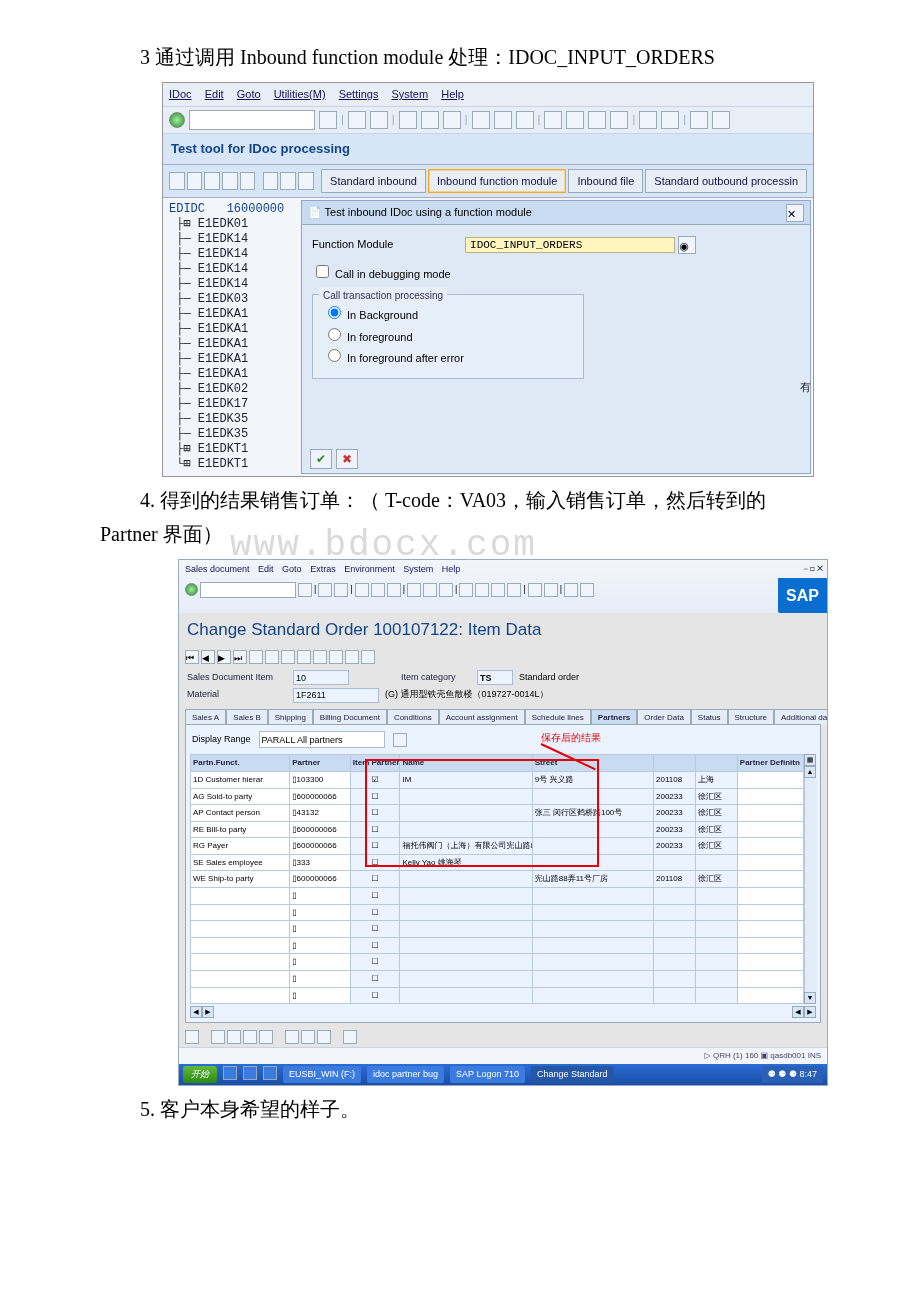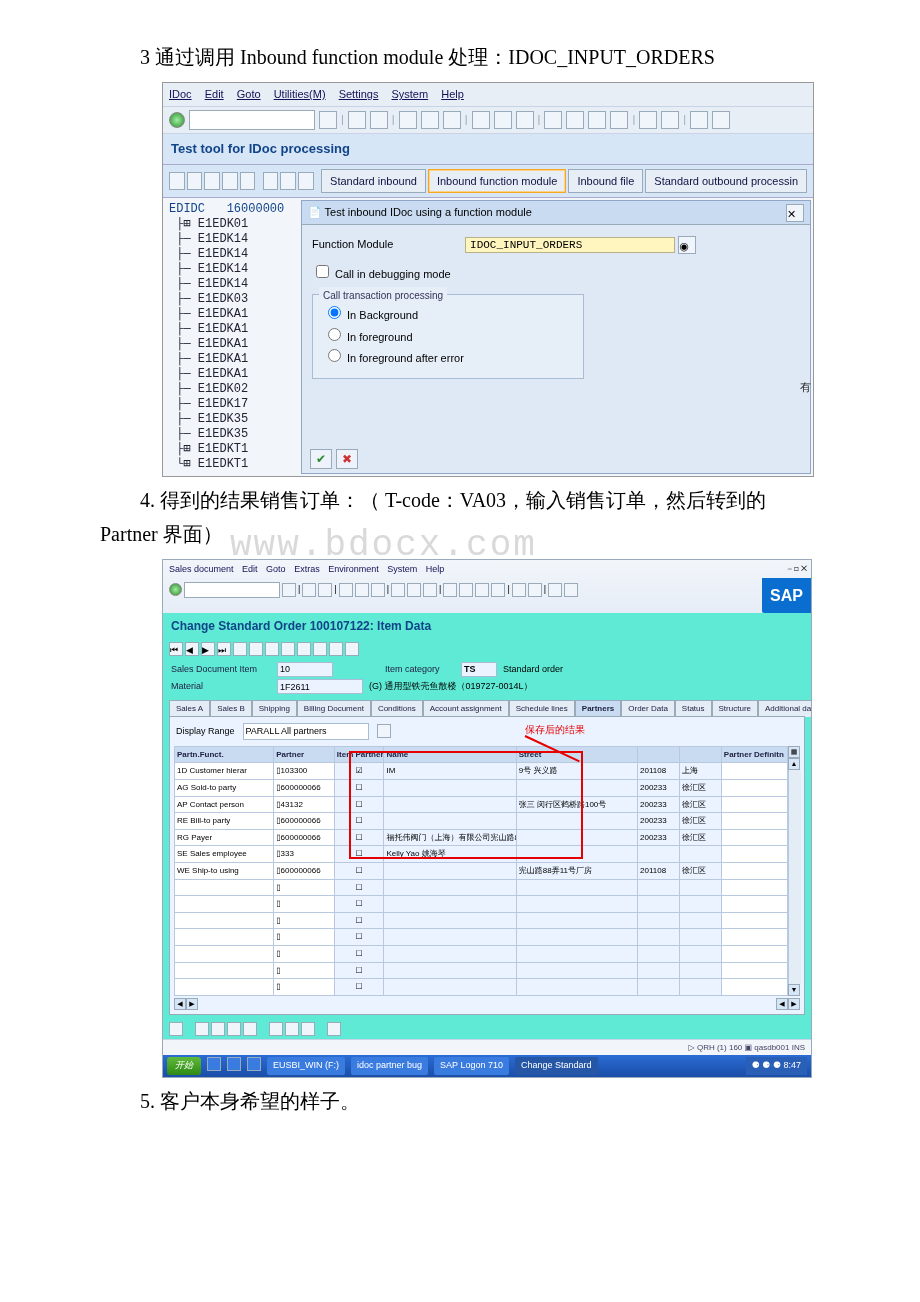--- a/index.html
+++ b/index.html
@@ -165,23 +165,23 @@
     bottom: 80px;
     font-size: 11px;
     color: #222;
   }
   
   .sap2 {
     font-family: Tahoma, Arial, sans-serif;
     font-size: 9px;
     width: 648px;
     border: 1px solid #9ab;
-    margin: 6px 0 6px 62px;
+    margin: 6px 0 6px 78px;
     position: relative;
-    background: #5eead4;
+    background: #e5e5e5;
   }
   .sap2 .top {
     background: linear-gradient(#f2f5fa,#e6edf7);
     display: flex;
     justify-content: space-between;
     align-items: flex-start;
   }
   .sap2 .logo {
     background: #0a6ed1;
     color: #fff;
@@ -205,22 +205,22 @@
   }
   .sap2 .stdtoolbar .ok {
     width: 11px; height: 11px; border-radius: 50%;
     background: radial-gradient(#9fef9f,#2a8a2a);
     border: 1px solid #888;
   }
   .sap2 .stdtoolbar input.cmd { width: 90px; height: 12px; border:1px solid #9ab; }
   .sap2 .ico { width: 12px; height: 12px; }
   .sap2 .title {
     color: #114488;
-    font-weight: bold;
-    font-size: 12px;
+    font-weight: normal;
+    font-size: 17px;
     padding: 3px 8px;
   }
   .sap2 .apptoolbar {
     padding: 2px 6px;
     display:flex;
     gap:2px;
   }
   .sap2 .hdrfields {
     padding: 4px 8px;
     font-size: 9px;
@@ -654,21 +654,21 @@
               <td class="w">SE Sales employee</td>
               <td class="w">▯333</td>
               <td style="text-align:center">☐</td>
               <td>Kelly Yao 姚海琴</td>
               <td></td>
               <td></td>
               <td></td>
               <td class="w"></td>
             </tr>
             <tr>
-              <td class="w">WE Ship-to using</td>
+              <td class="w">WE Ship-to party</td>
               <td class="w">▯600000066</td>
               <td style="text-align:center">☐</td>
               <td></td>
               <td>宪山路88弄11号厂房</td>
               <td>201108</td>
               <td>徐汇区</td>
               <td class="w"></td>
             </tr>
             <tr>
               <td class="w"></td>

